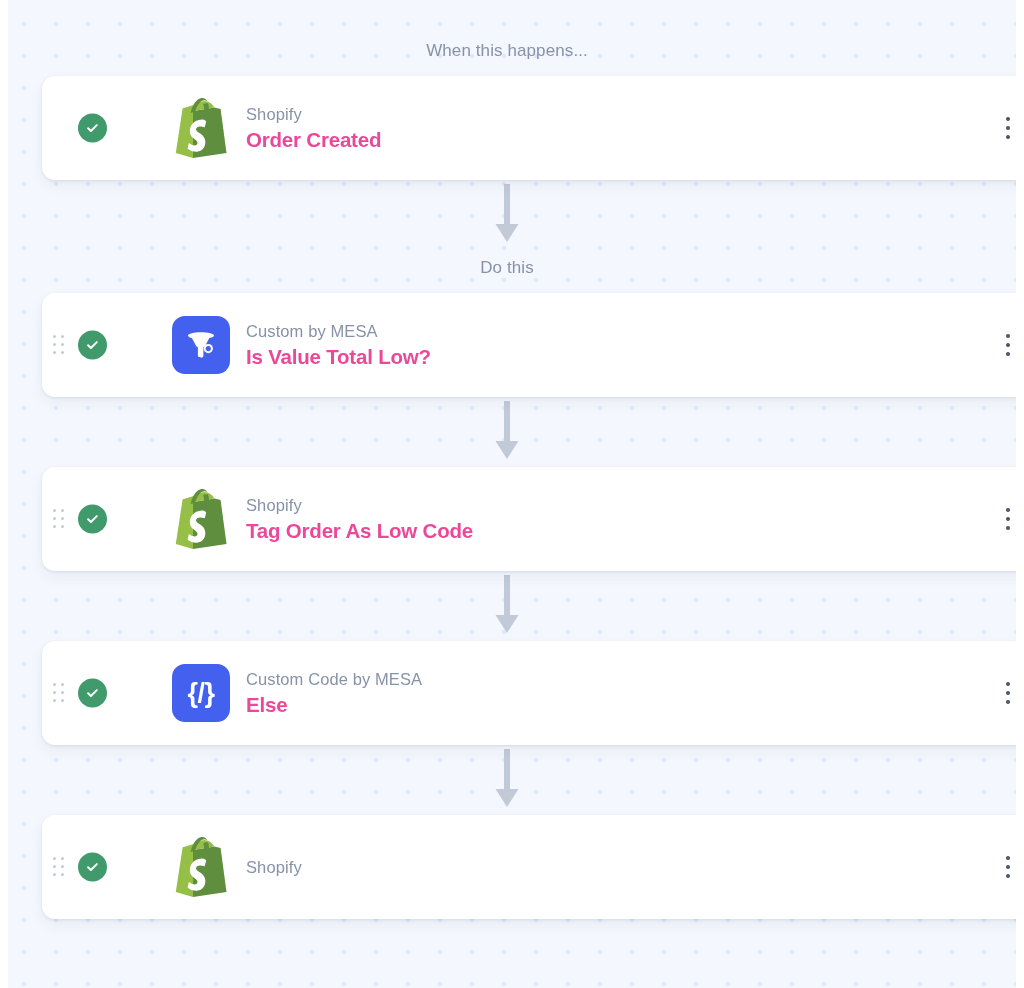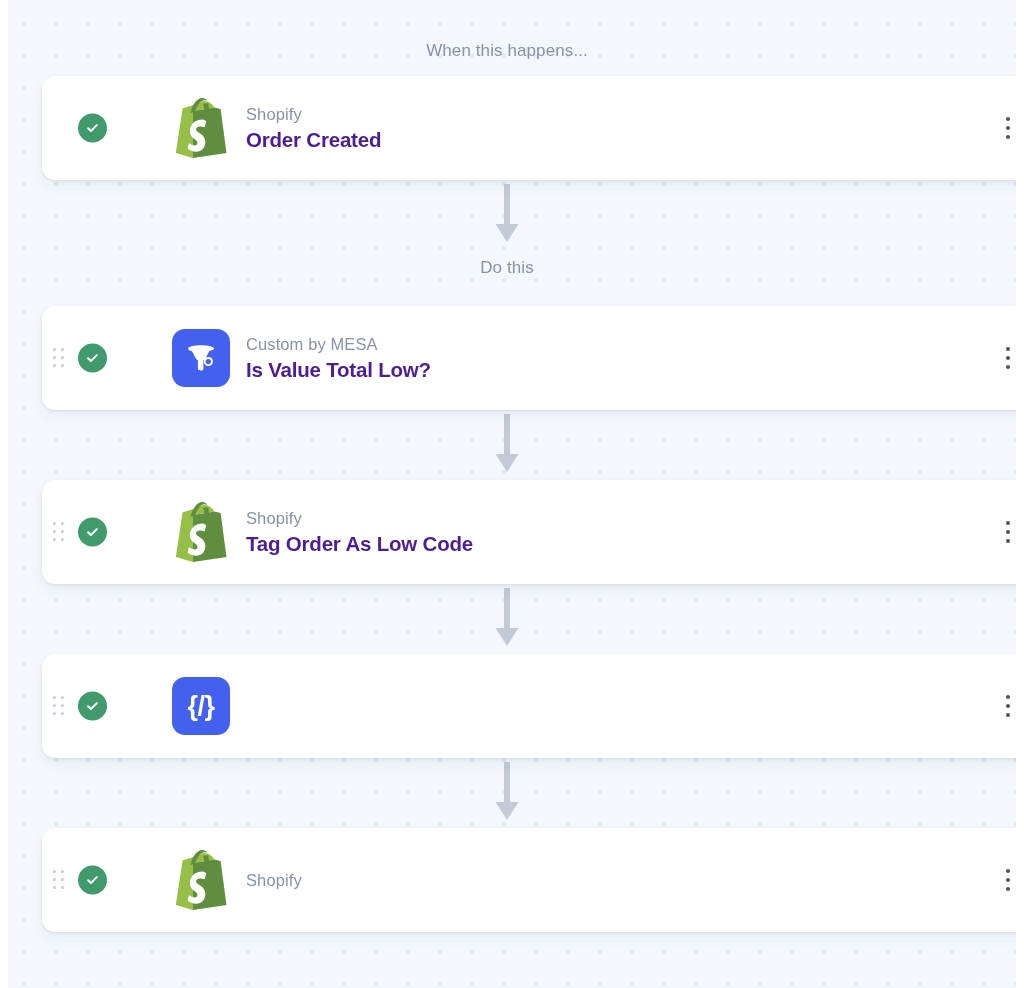--- a/index.html
+++ b/index.html
@@ -54,21 +54,21 @@
 
   
   .caption {
     text-align: center;
     color: #8792a8;
     font-size: 17px;
     line-height: 20px;
     letter-spacing: 0.1px;
   }
   .caption-when { margin-top: 41px; margin-bottom: 15px; }
-  .caption-do   { margin-top: 8px;  margin-bottom: 28px; }
+  .caption-do   { margin-top: 8px;  margin-bottom: 15px; }
 
   
   .connector {
     height: 70px;
     display: flex;
     justify-content: center;
     align-items: center;
   }
   .connector svg { display: block; }
 
@@ -163,21 +163,21 @@
     transform: translateY(-50%);
   }
   .app-name {
     color: #8792a8;
     font-size: 16.5px;
     line-height: 21px;
     letter-spacing: 0.1px;
     white-space: nowrap;
   }
   .step-title {
-    color: #4c1d95;
+    color: #ec4899;
     font-size: 20.5px;
     font-weight: 700;
     line-height: 27px;
     letter-spacing: -0.2px;
     white-space: nowrap;
     margin-top: 1px;
   }
 
   
   .kebab {
@@ -379,20 +379,24 @@
           <path d="M3.3 8.3 L6.3 11.2 L12.6 4.9" fill="none" stroke="#ffffff" stroke-width="2.1" stroke-linecap="round" stroke-linejoin="round"></path>
         </svg>
       </div>
 
       <div class="app-icon">
         <div class="icon-tile">
           <span class="icon-code-glyph">{/}</span>
         </div>
       </div>
 
+      <div class="card-text">
+        <div class="app-name">Custom Code by MESA</div>
+        <div class="step-title">Else</div>
+      </div>
 
       <div class="kebab">
         <i></i>
           <i></i>
           <i></i>
       </div>
     </div>
 
     <div class="connector">
       <svg width="26" height="62" viewBox="0 0 26 62" aria-hidden="true">

